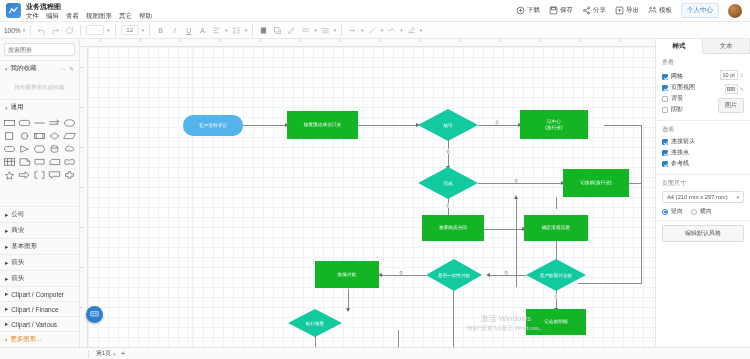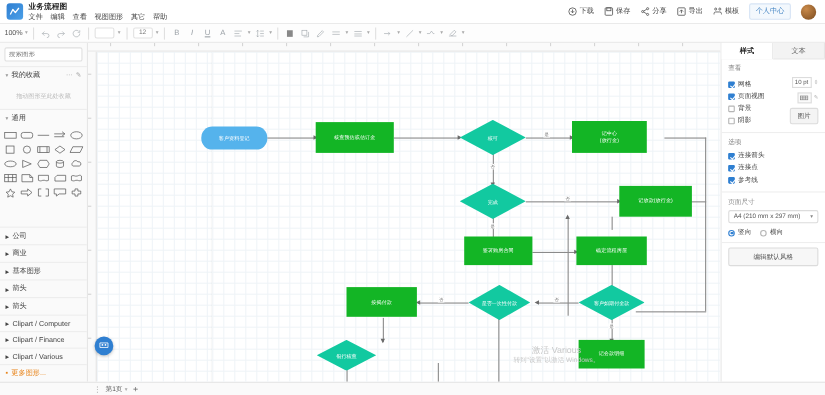--- a/index.html
+++ b/index.html
@@ -689,21 +689,21 @@
           <div class="node rect" style="left:438px;top:262px;width:60px;height:26px;">记会款明细</div>
 
           <div class="dia-wrap" style="left:200px;top:262px;width:54px;height:28px;">
             <div class="dia"></div>
             <div class="dia-lbl">银行核查</div>
           </div>
 
         </div>
 
         <div class="wm">
-          <div class="w1">激活 Various</div>
+          <div class="w1">激活 Windows</div>
           <div class="w2">转到"设置"以激活 Windows。</div>
         </div>
       </div>
 
       <div class="fab">
         <svg viewBox="0 0 24 24">
           <circle cx="9" cy="10" r="1.8" fill="#fff"></circle>
             <circle cx="15" cy="10" r="1.8" fill="#fff"></circle>
           <path d="M4 6h16v9H4z" fill="none" stroke="#fff" stroke-width="1.6"></path>
           </svg>

